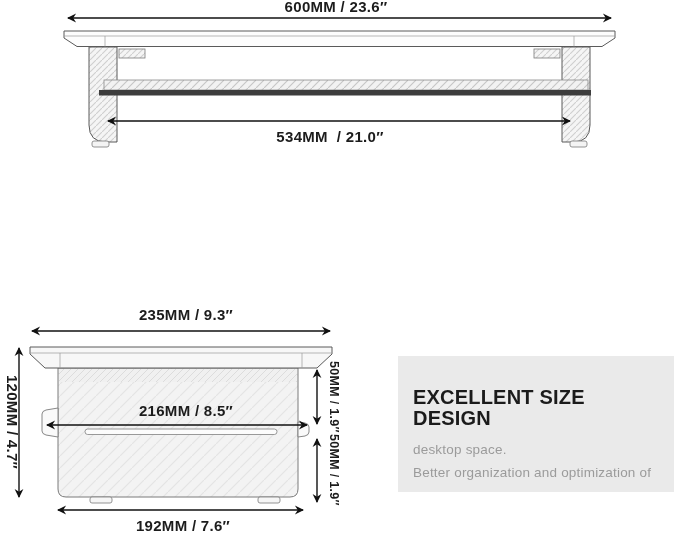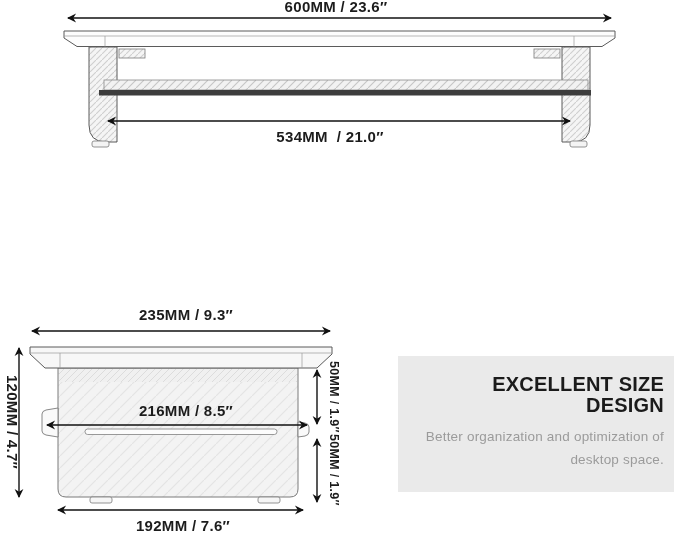--- a/index.html
+++ b/index.html
@@ -13,21 +13,21 @@
   svg.side{left:0;top:300px;}
   .dim{
     font-family:"Liberation Sans", sans-serif;
     font-weight:700;font-size:15px;fill:#1c1c1c;letter-spacing:.3px;white-space:pre;
   }
   .dim-sm{font-size:12.5px;}
   .thin{stroke:#9a9a9a;stroke-width:.7;}
   .arrow{stroke:#111;stroke-width:1.4;fill:none;}
   .info-box{
     position:absolute;left:398px;top:356px;width:276px;height:136px;
-    background:#eaeaea;box-sizing:border-box;padding:18px 10px 0 15px;text-align:right;
+    background:#eaeaea;box-sizing:border-box;padding:31px 10px 0 15px;
   }
   .info-title{
     font-weight:700;font-size:20px;line-height:21px;color:#1b1b1b;letter-spacing:.2px;
   }
   .info-body{margin-top:9px;}
   .info-line{
     font-size:13.5px;line-height:23px;color:#9b9b9b;white-space:pre;letter-spacing:.2px;
   }
 </style>
 </head>
@@ -142,18 +142,18 @@
 
     <g>
       <line class="arrow" x1="58" y1="210" x2="303" y2="210" marker-start="url(#ahS)" marker-end="url(#ahS)"></line>
       <text class="dim" x="183" y="231" text-anchor="middle">192MM / 7.6″</text>
     </g>
   </svg>
 
   <div class="info-box">
     <div class="info-title">EXCELLENT SIZE DESIGN</div>
     <div class="info-body">
+      <div class="info-line">desktop space.</div>
       <div class="info-line">Better organization and optimization of</div>
-      <div class="info-line">desktop space.</div>
     </div>
   </div>
 
 </div>
 
 </body></html>

